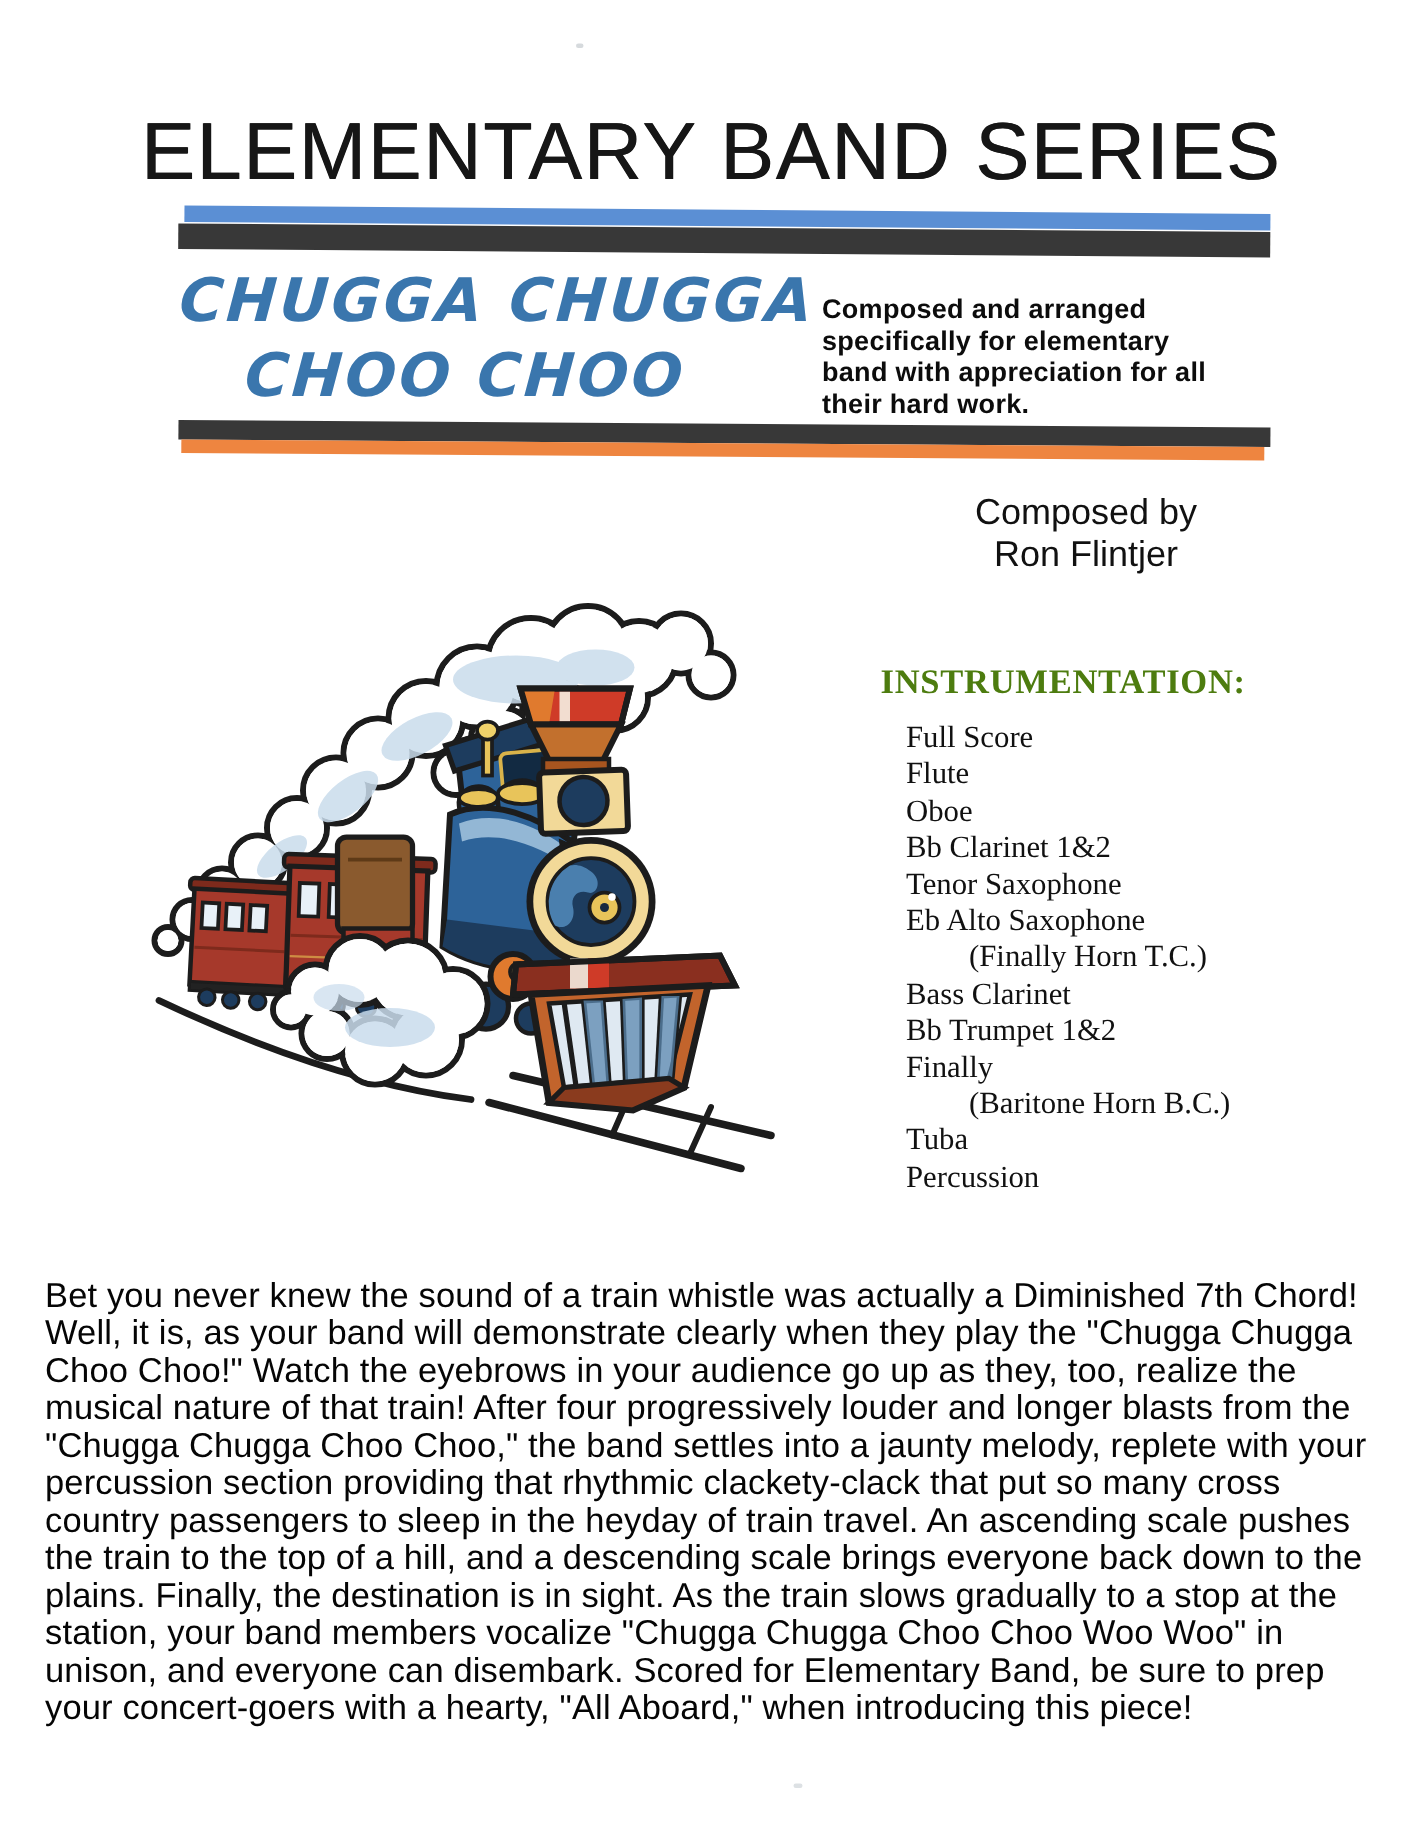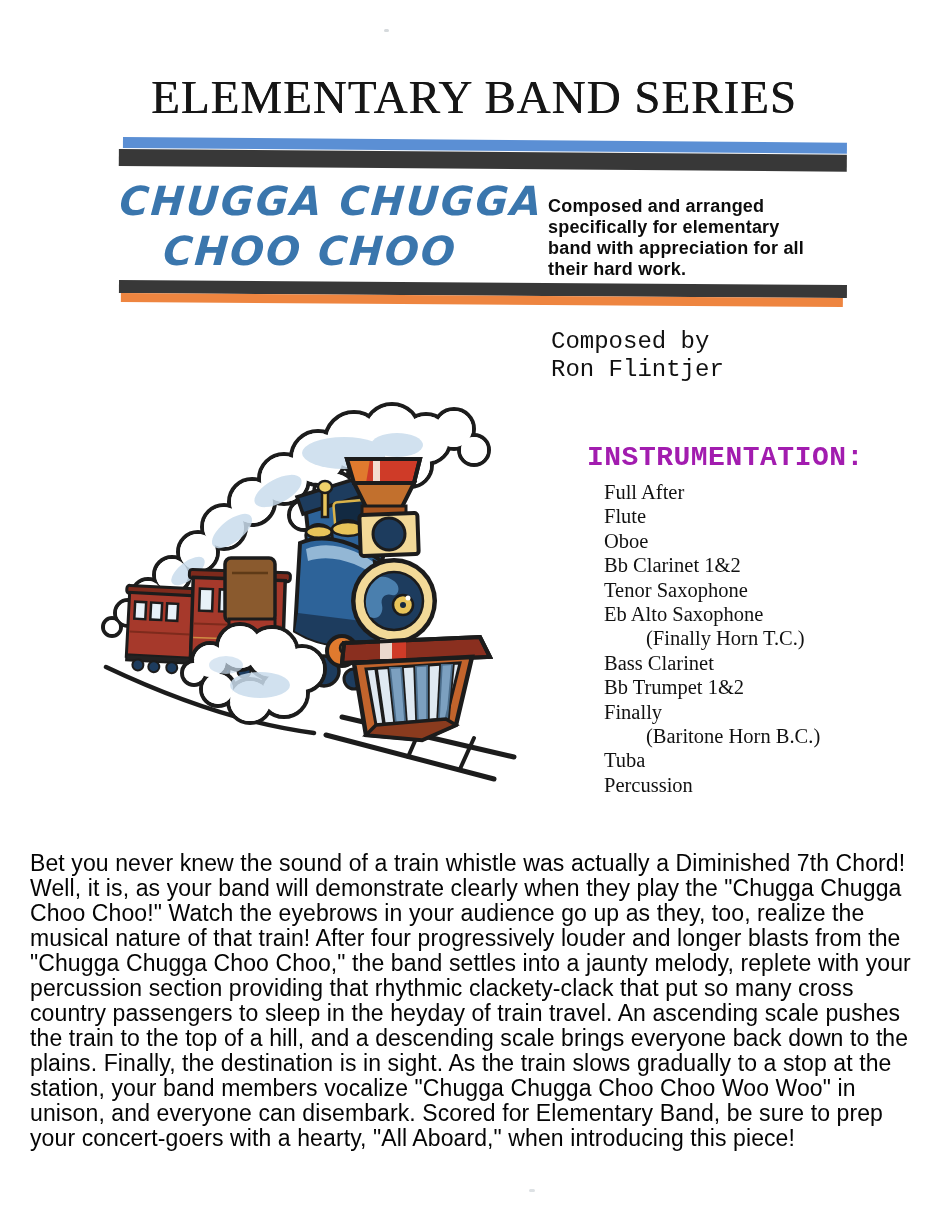--- a/index.html
+++ b/index.html
@@ -1,45 +1,45 @@
 <!DOCTYPE html>
 <html><head>
 <meta charset="utf-8">
 <style>
   html,body{margin:0;padding:0;background:#fff;}
   .page{position:relative;width:948px;height:1224px;background:#ffffff;overflow:hidden;
         font-family:"Liberation Sans",sans-serif;color:#0a0a0a;}
 
   
   .series-title{position:absolute;left:0;top:70px;width:948px;text-align:center;
-    font-family:Liberation Serif, serif;font-size:47px;font-weight:400;letter-spacing:1px;
+    font-family:Liberation Sans, sans-serif;font-size:54px;font-weight:400;letter-spacing:1px;
     color:#161616;text-shadow:.4px 0 0 #161616;white-space:nowrap;}
 
   .bars1{position:absolute;left:119px;top:137px;width:728px;transform:rotate(.45deg);transform-origin:left top;}
   .bar-blue{height:11px;background:#5b8fd4;width:724px;margin-left:4px;}
   .bar-dark1{height:17px;background:#383838;width:728px;margin-top:1px;}
 
   .piece-title{position:absolute;left:118px;top:176px;width:388px;text-align:center;
     font-family:"DejaVu Sans",sans-serif;font-weight:bold;font-style:oblique;
     font-size:40px;line-height:50px;letter-spacing:2px;color:#3a76ad;transform:skewX(-4deg);
     white-space:nowrap;}
 
   .dedication{position:absolute;left:548px;top:196px;width:258px;
     font-size:18px;line-height:21px;font-weight:bold;color:#0c0c0c;letter-spacing:.2px;}
 
   .bars2{position:absolute;left:119px;top:280px;width:728px;transform:rotate(.4deg);transform-origin:left top;}
   .bar-dark2{height:13px;background:#383838;width:728px;}
   .bar-orange{height:9px;background:#ee8540;width:722px;margin-left:2px;}
 
-  .composer{position:absolute;left:551px;top:328px;width:252px;
-    font-family:Liberation Mono, monospace;font-size:24px;line-height:28px;color:#111;}
+  .composer{position:absolute;left:598px;top:328px;width:252px;text-align:center;
+    font-family:Liberation Sans, sans-serif;font-size:24px;line-height:28px;color:#111;}
 
   
   .instr-heading{position:absolute;left:587px;top:442px;
-    font-family:Liberation Mono, monospace;font-weight:bold;font-size:28px;letter-spacing:.5px;color:#a21caf;}
+    font-family:Liberation Serif, serif;font-weight:bold;font-size:23px;letter-spacing:.5px;color:#4d7c0f;}
   .instr-list{position:absolute;left:604px;top:480px;
     font-family:"Liberation Serif",serif;font-size:20.5px;line-height:24.4px;color:#111;}
   .instr-item.indent{margin-left:42px;}
 
   
   .train-wrap{position:absolute;left:92px;top:395px;width:430px;height:400px;}
 
   
   .description{position:absolute;left:30px;top:851px;width:893px;
     font-size:23px;line-height:25px;color:#050505;letter-spacing:.1px;}
@@ -280,21 +280,21 @@
         <polygon points="323,271 336,270 336,326 325,327"></polygon>
         <polygon points="349,269 361,269 356,324 346,325"></polygon>
       </g>
       <path d="M284,330 L354,324 L364,330 L330,345 L274,340 Z" fill="#8a3b1e" stroke-width="3.5"></path>
     </g>
   </svg>
   </div>
 
   <div class="instr-heading">INSTRUMENTATION:</div>
   <div class="instr-list">
-      <div class="instr-item">Full After</div>
+      <div class="instr-item">Full Score</div>
       <div class="instr-item">Flute</div>
       <div class="instr-item">Oboe</div>
       <div class="instr-item">Bb Clarinet 1&amp;2</div>
       <div class="instr-item">Tenor Saxophone</div>
       <div class="instr-item">Eb Alto Saxophone</div>
       <div class="instr-item indent">(Finally Horn T.C.)</div>
       <div class="instr-item">Bass Clarinet</div>
       <div class="instr-item">Bb Trumpet 1&amp;2</div>
       <div class="instr-item">Finally</div>
       <div class="instr-item indent">(Baritone Horn B.C.)</div>

